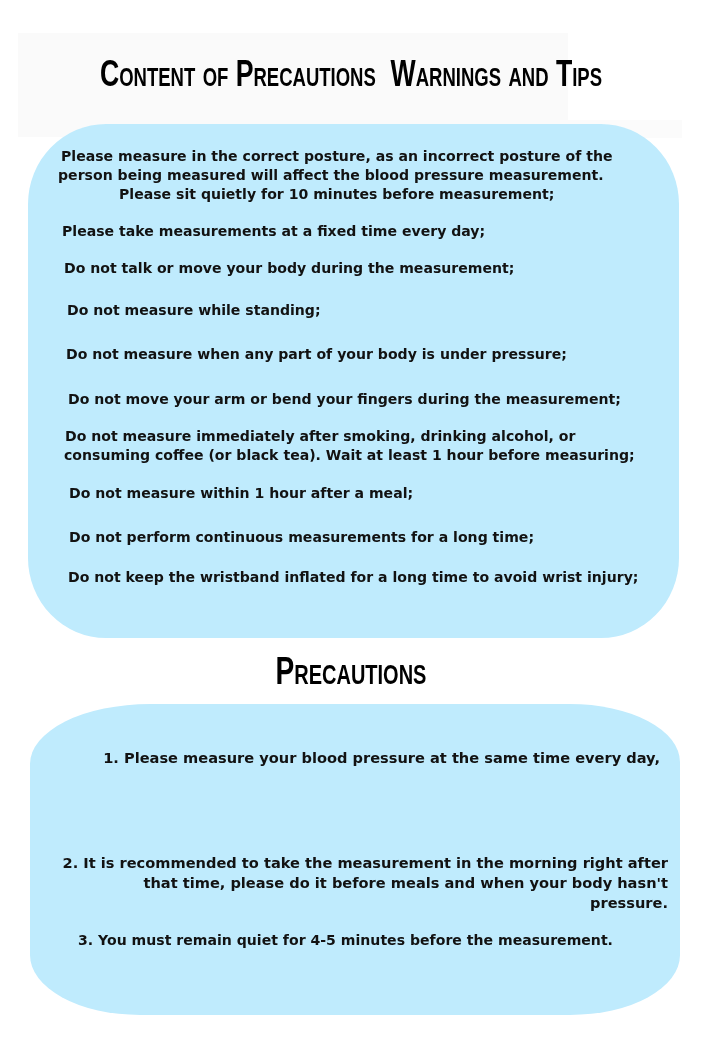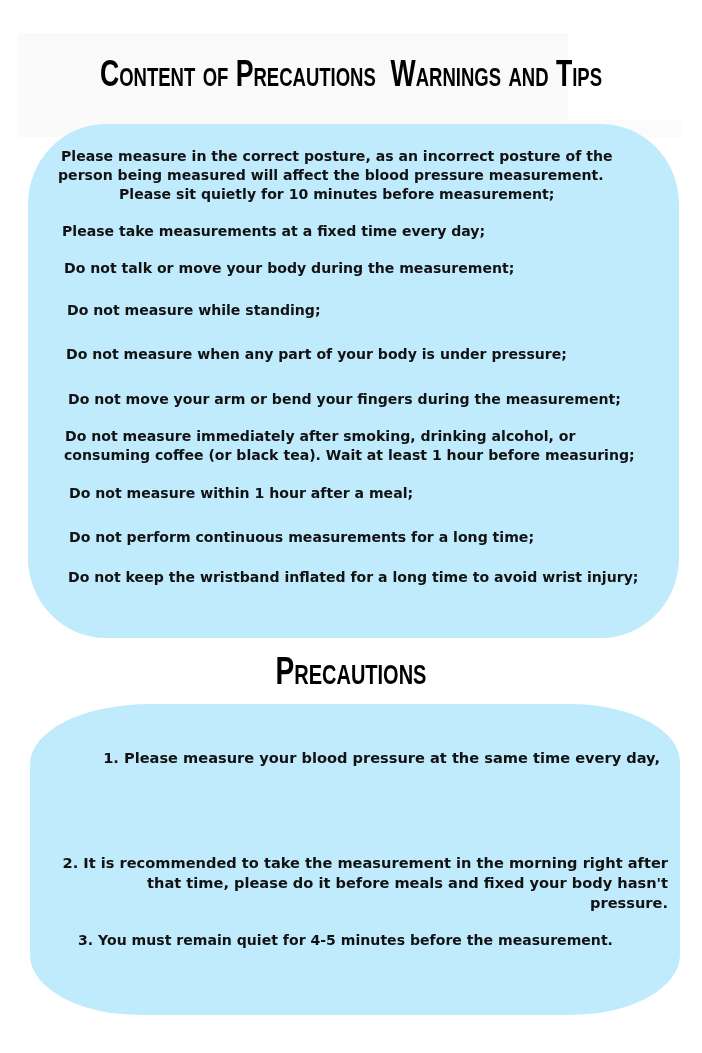--- a/index.html
+++ b/index.html
@@ -124,17 +124,17 @@
 <div class="heading sub">Precautions</div>
 
 <div class="box prec"></div>
 
 <div class="center-block" style="top:748px;">
   <div>1. Please measure your blood pressure at the same time every day,</div>
 </div>
 
 <div class="center-block" style="top:825px; left:48px;margin-top:28px;">
   <div>2. It is recommended to take the measurement in the morning right after</div>
-  <div>that time, please do it before meals and fixed your body hasn't</div>
+  <div>that time, please do it before meals and when your body hasn't</div>
   <div>pressure.</div>
 </div>
 
 <div class="line" style="left:78px; top:930px;">3. You must remain quiet for 4-5 minutes before the measurement.</div>
 
 </body></html>

